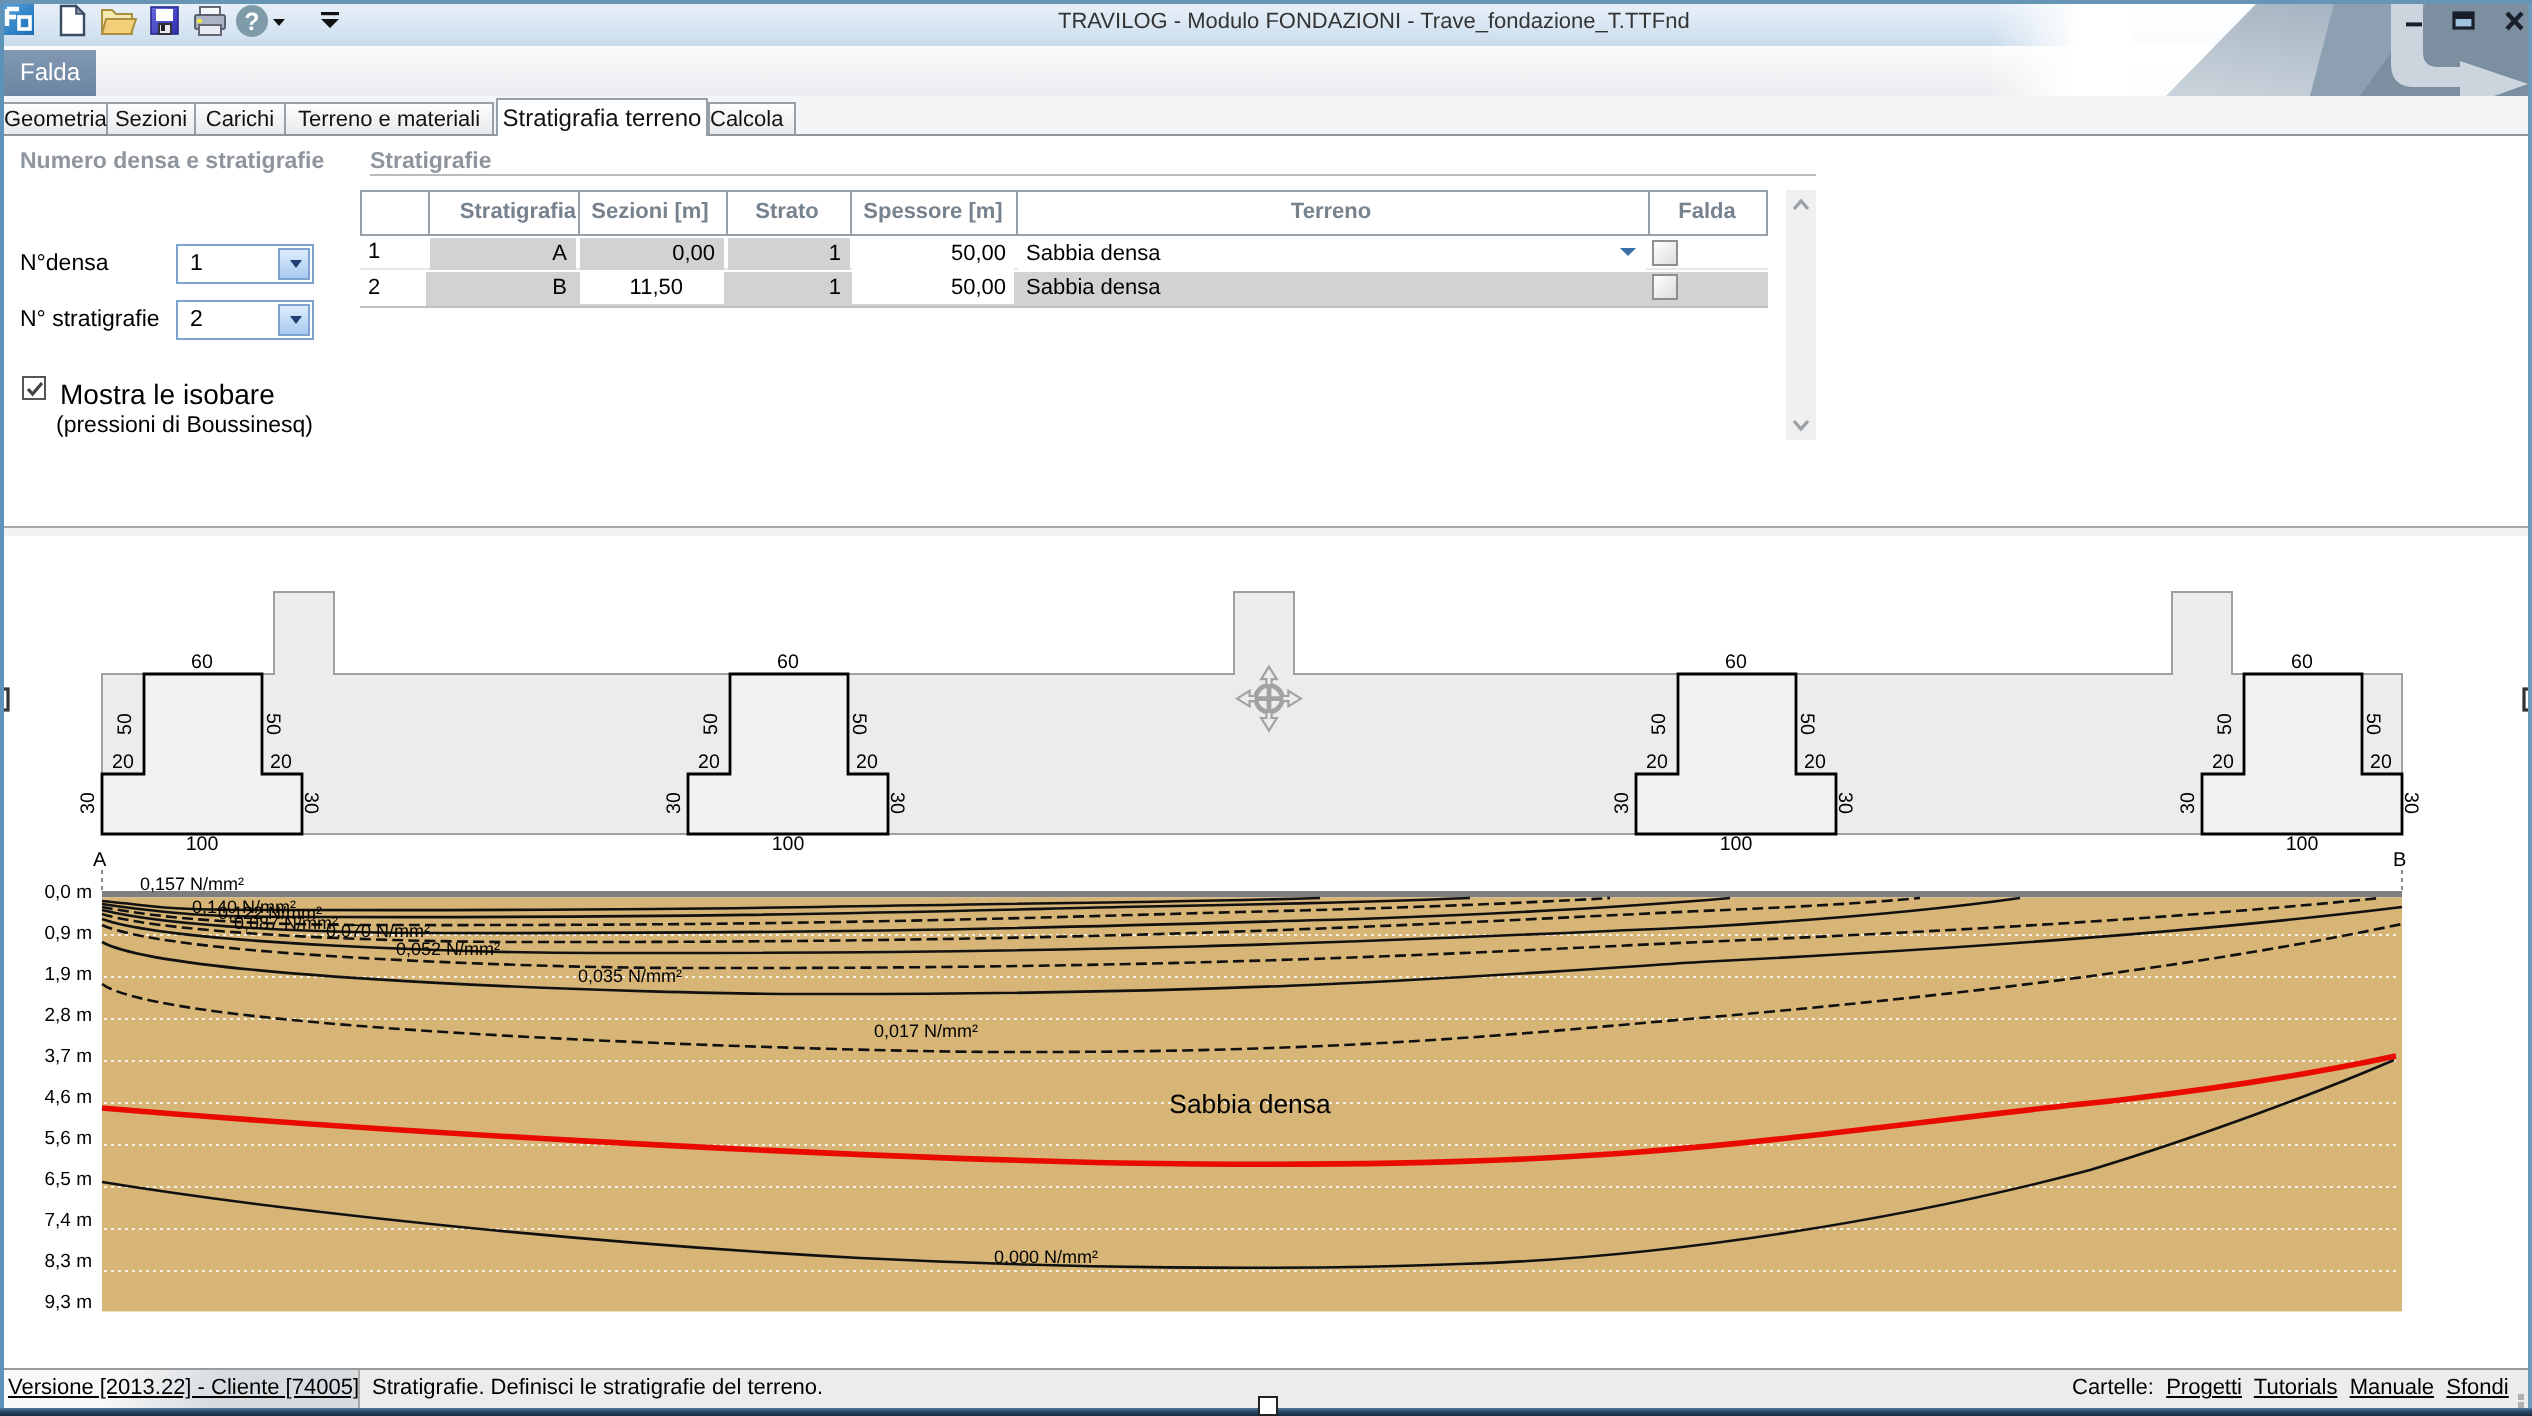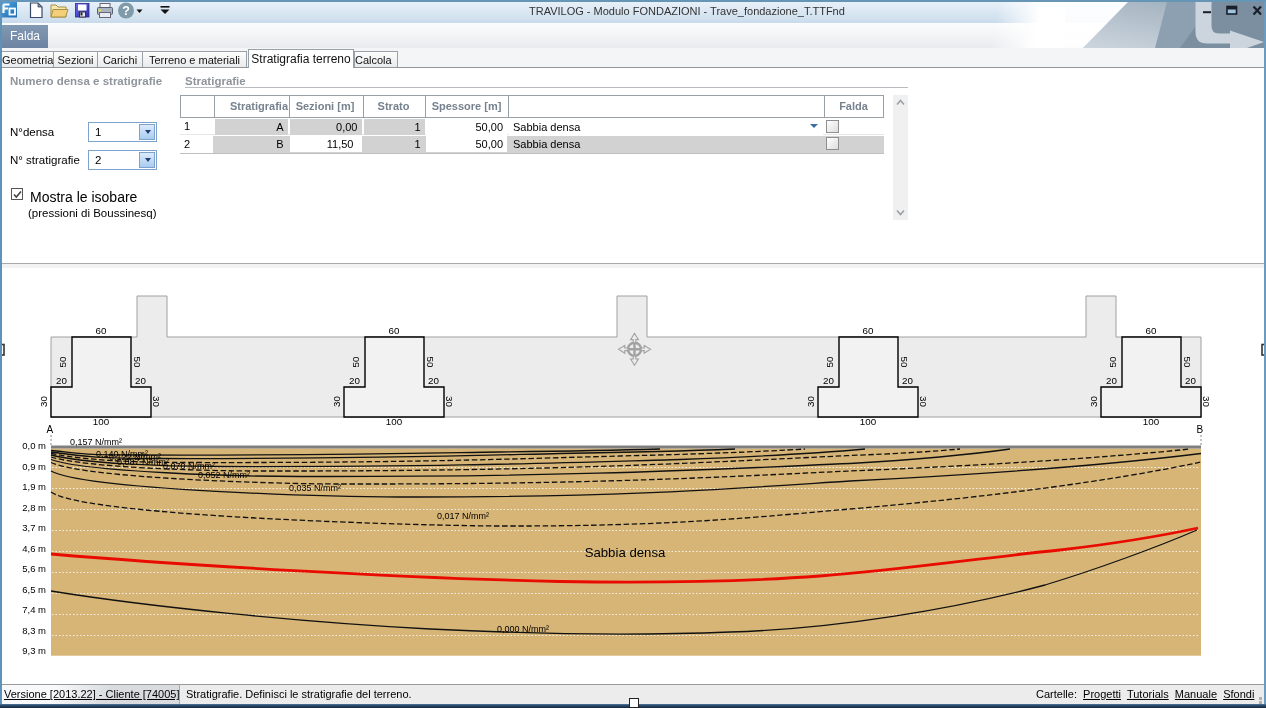--- a/index.html
+++ b/index.html
@@ -120,36 +120,37 @@
   <div style="position:absolute;left:34px;top:0;width:1px;height:23px;background:#98a1a8"></div>
   <div style="position:absolute;left:108.5px;top:0;width:1px;height:23px;background:#98a1a8"></div>
   <div style="position:absolute;left:182.5px;top:0;width:1px;height:23px;background:#98a1a8"></div>
   <div style="position:absolute;left:245px;top:0;width:1px;height:23px;background:#98a1a8"></div>
   <div style="position:absolute;left:328px;top:0;width:1px;height:23px;background:#98a1a8"></div>
   <div style="position:absolute;left:643.5px;top:0;width:1px;height:23px;background:#98a1a8"></div>
   <div style="position:absolute;left:34px;top:5px;width:74px;text-align:right;font-weight:bold;color:#76828e">Stratigrafia</div>
   <div style="position:absolute;left:108px;top:5px;width:74px;text-align:center;font-weight:bold;color:#76828e">Sezioni [m]</div>
   <div style="position:absolute;left:182px;top:5px;width:63px;text-align:center;font-weight:bold;color:#76828e">Strato</div>
   <div style="position:absolute;left:245px;top:5px;width:83px;text-align:center;font-weight:bold;color:#76828e">Spessore [m]</div>
+  <div style="position:absolute;left:328px;top:5px;width:315px;text-align:center;font-weight:bold;color:#76828e">Terreno</div>
   <div style="position:absolute;left:643px;top:5px;width:61px;text-align:center;font-weight:bold;color:#76828e">Falda</div>
 
   <div style="position:absolute;left:0;top:23px;width:704px;height:17px;background:#fff;border-bottom:1px solid #e8e8e8"></div>
   <div style="position:absolute;left:0;top:23px;width:33px;height:16px;background:#fff;padding:2px 0 0 4px">1</div>
   <div style="position:absolute;left:35px;top:23.5px;width:72.5px;height:16px;background:#d2d2d2;text-align:right;padding:2px 4px 0 0">A</div>
   <div style="position:absolute;left:109.5px;top:23.5px;width:72px;height:16px;background:#d2d2d2;text-align:right;padding:2px 4px 0 0">0,00</div>
   <div style="position:absolute;left:183.5px;top:23.5px;width:61px;height:16px;background:#d2d2d2;text-align:right;padding:2px 4px 0 0">1</div>
   <div style="position:absolute;left:246px;top:23.5px;width:81px;height:16px;background:#fff;text-align:right;padding:2px 4px 0 0">50,00</div>
   <div style="position:absolute;left:329px;top:23.5px;width:314px;height:16px;background:#fff;padding:2px 0 0 4px">Sabbia densa</div>
   <div style="position:absolute;left:630px;top:29px;width:0;height:0;border-left:4px solid transparent;border-right:4px solid transparent;border-top:4.5px solid #3b6ea5"></div>
   <div style="position:absolute;left:646px;top:24.5px;width:13px;height:13px;background:linear-gradient(135deg,#fff,#ddd);border:1px solid #8f8f8f"></div>
 
   <div style="position:absolute;left:0;top:40.5px;width:704px;height:17px;background:#d2d2d2"></div>
   <div style="position:absolute;left:0;top:40.5px;width:33px;height:17px;background:#fff;padding:2px 0 0 4px">2</div>
   <div style="position:absolute;left:35px;top:41px;width:72.5px;height:16px;background:#d2d2d2;text-align:right;padding:2px 4px 0 0">B</div>
-  <div style="position:absolute;left:109.5px;top:41px;width:72px;height:16px;background:#fff;text-align:right;padding:2px 8px 0 0">11,50</div>
+  <div style="position:absolute;left:109.5px;top:41px;width:72px;height:16px;background:#fff;text-align:right;padding:2px 20px 0 0">11,50</div>
   <div style="position:absolute;left:183.5px;top:41px;width:61px;height:16px;background:#d2d2d2;text-align:right;padding:2px 4px 0 0">1</div>
   <div style="position:absolute;left:246px;top:41px;width:81px;height:16px;background:#fff;text-align:right;padding:2px 4px 0 0">50,00</div>
   <div style="position:absolute;left:329px;top:41px;width:375px;height:16px;padding:2px 0 0 4px">Sabbia densa</div>
   <div style="position:absolute;left:646px;top:42px;width:13px;height:13px;background:linear-gradient(135deg,#fff,#ddd);border:1px solid #8f8f8f"></div>
   <div style="position:absolute;left:0;top:57.5px;width:704px;height:1px;background:#c0c0c0"></div>
 </div>
 
 <div class="abs" style="left:893px;top:95px;width:15px;height:125px;background:#f0f0f0">
   <svg width="15" height="125" viewBox="0 0 15 125">
     <path d="M 4 9.5 L 7.5 5.5 L 11 9.5" fill="none" stroke="#9aa0a6" stroke-width="1.6"></path>

